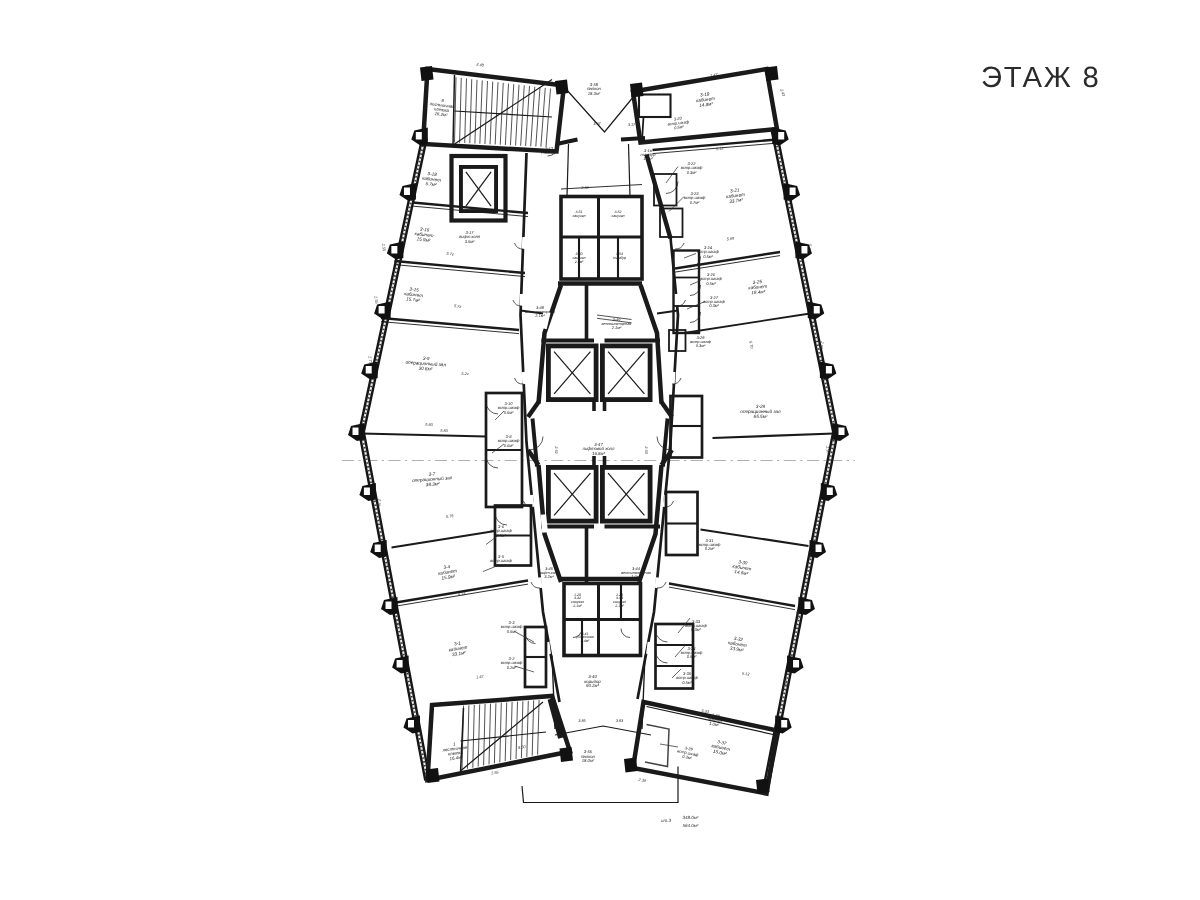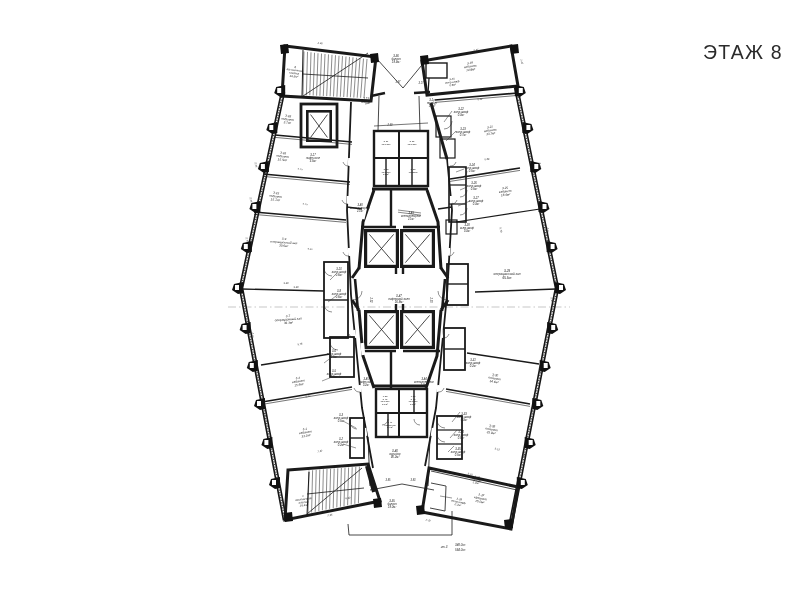--- a/index.html
+++ b/index.html
@@ -1,14 +1,14 @@
 <!DOCTYPE html>
 <html><head><meta charset="utf-8"><style>
 html,body{margin:0;padding:0;background:#fff;width:800px;height:600px;overflow:hidden;}
-.title{position:absolute;left:703px;top:41px;font-family:"Liberation Sans",sans-serif;font-size:19.5px;color:#2b2b2b;letter-spacing:1.2px;}
+.title{position:absolute;left:654px;top:41px;font-family:"Liberation Sans",sans-serif;font-size:19.5px;color:#2b2b2b;letter-spacing:1.2px;}
 </style></head><body>
 <svg width="800" height="600" viewBox="0 0 800 600">
 <rect width="800" height="600" fill="#ffffff"></rect>
 <line x1="228.0" y1="307.0" x2="570.0" y2="307.0" stroke="#b0b0b0" stroke-width="0.7" stroke-linecap="butt" stroke-dasharray="8 3 1.5 3"></line>
 <polyline points="283.0,92.0 241.0,288.0 285.0,520.0" fill="none" stroke="#161616" stroke-width="4.6" stroke-linejoin="miter"></polyline>
 <polyline points="283.0,92.0 241.0,288.0 285.0,520.0" fill="none" stroke="#ededed" stroke-width="1.3999999999999995" stroke-linejoin="miter"></polyline>
 <polyline points="283.0,92.0 241.0,288.0 285.0,520.0" fill="none" stroke="#3a3a3a" stroke-width="1.4" stroke-dasharray="1 1.6"></polyline>
 <polyline points="516.0,87.0 557.0,288.0 510.0,528.0" fill="none" stroke="#161616" stroke-width="4.6" stroke-linejoin="miter"></polyline>
 <polyline points="516.0,87.0 557.0,288.0 510.0,528.0" fill="none" stroke="#ededed" stroke-width="1.3999999999999995" stroke-linejoin="miter"></polyline>
 <polyline points="516.0,87.0 557.0,288.0 510.0,528.0" fill="none" stroke="#3a3a3a" stroke-width="1.4" stroke-dasharray="1 1.6"></polyline>

